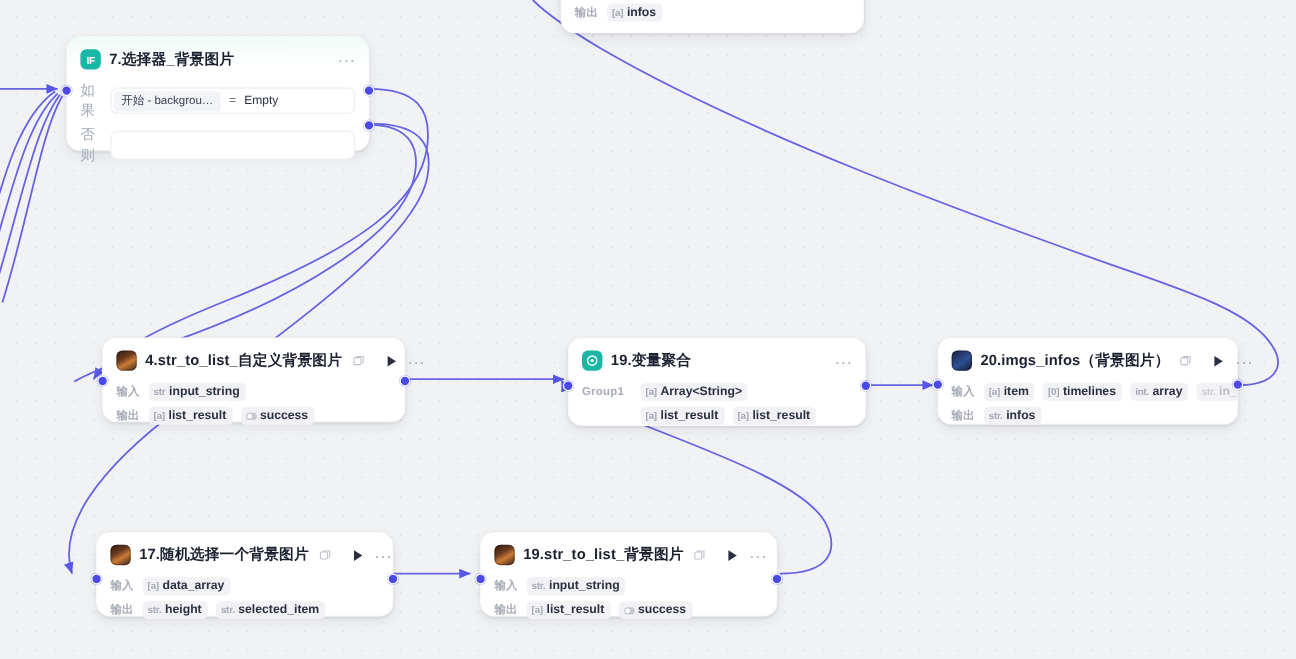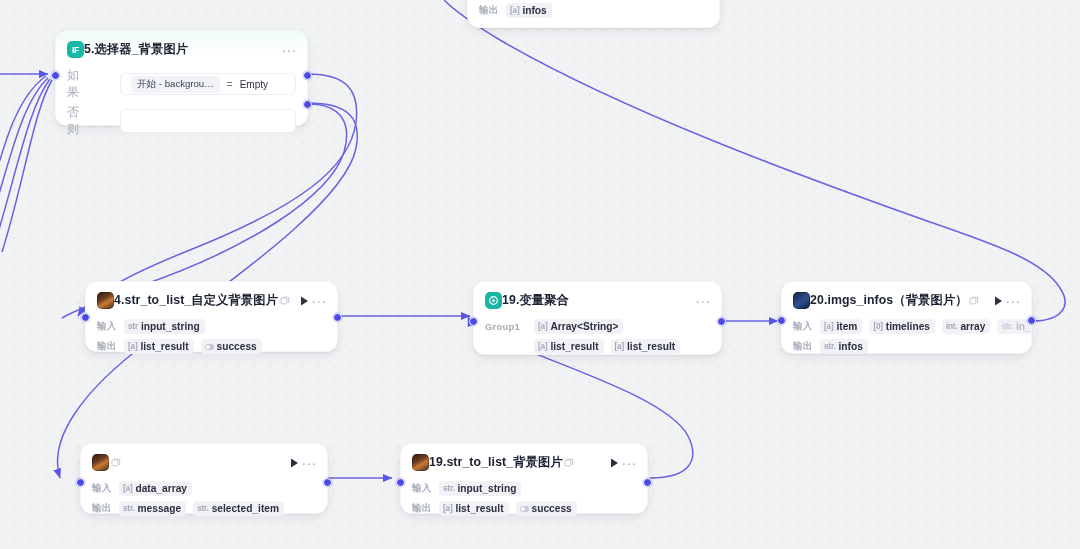--- a/index.html
+++ b/index.html
@@ -23,21 +23,21 @@
     position:absolute;
     background:#ffffff;
     border-radius:12px;
     box-shadow:0 1px 2px rgba(16,24,40,.06),0 4px 10px rgba(16,24,40,.07);
     border:1px solid rgba(16,24,40,.035);
     box-sizing:border-box;
   }
   .node-head{
     display:flex;align-items:center;
     padding:10px 10px 6px 11px;
-    gap:0;
+    gap:7px;
   }
   .nicon{
     width:17px;height:17px;border-radius:5px;flex:none;
     display:flex;align-items:center;justify-content:center;
     font-size:8.5px;font-weight:700;color:#fff;letter-spacing:-.3px;
     overflow:hidden;
   }
   .nicon.if{background:#16b8a6;}
   .nicon.agg{background:#19b6a4;}
   .nicon.img{
@@ -89,21 +89,21 @@
     box-shadow:0 0 0 .5px rgba(75,73,232,.35);
   }
 
   
   .if-node{background:linear-gradient(180deg,#f1fbf8 0%,#ffffff 26%);}
   .if-body{padding:0 11px 12px 11px;}
   .if-row{display:flex;align-items:center;gap:8px;margin-top:3px;}
   .if-key{font-size:12px;color:#a6abb7;width:17px;flex:none;}
   .if-field{
     flex:1 1 auto;height:22px;background:#ffffff;border:1px solid #eceef3;border-radius:6px;
-    display:flex;align-items:center;padding:0 10px;gap:7px;box-sizing:border-box;margin-left:28px;
+    display:flex;align-items:center;padding:0 2px;gap:7px;box-sizing:border-box;
   }
   .var-pill{
     background:#f2f3f7;border-radius:4px;padding:2px 6px;font-size:9.6px;color:#3a4154;
     white-space:nowrap;max-width:96px;overflow:hidden;text-overflow:ellipsis;
   }
   .op{font-size:10px;color:#6b7280;}
   .val{font-size:10px;color:#2a3040;}
   .if-field.empty{height:24px;}
 
   
@@ -154,21 +154,21 @@
           <span class="ty">[a]</span>
           <span>infos</span>
         </span>
       </div>
     </div>
   </div>
 
   <div class="node if-node" style="left:55px;top:30px;width:253px;height:96px;">
     <div class="node-head">
       <span class="nicon if">IF</span>
-      <span class="ntitle">5.选择器_背景图片</span>
+      <span class="ntitle">7.选择器_背景图片</span>
       <span class="head-spacer"></span>
       <span class="dots">...</span>
     </div>
     <div class="if-body">
       <div class="if-row">
         <span class="if-key">如果</span>
         <div class="if-field">
           <span class="var-pill">开始 - backgrou…</span>
           <span class="op">=</span>
           <span class="val">Empty</span>
@@ -310,20 +310,21 @@
         </span>
       </div>
     </div>
     <span class="port" style="left:-5px;top:34px;"></span>
     <span class="port" style="right:-5px;top:34px;"></span>
   </div>
 
   <div class="node" style="left:80px;top:443px;width:248px;height:71px;">
     <div class="node-head">
       <span class="nicon img"></span>
+      <span class="ntitle">17.随机选择一个背景图片</span>
       <span class="mini-ic">
         <svg width="10" height="10" viewBox="0 0 12 12">
             <rect x="1.2" y="2.4" width="7" height="7" rx="1.2" fill="none" stroke="#8b90a0" stroke-width="1.1"></rect>
             <path d="M4 2.4V1.4h6.4v6.4H9.3" fill="none" stroke="#8b90a0" stroke-width="1.1"></path>
           </svg>
       </span>
       <span class="head-spacer"></span>
       <span class="play">
         <svg width="9" height="10" viewBox="0 0 9 10">
             <path d="M1 0.6 L8 5 L1 9.4 Z" fill="#2b3040"></path>
@@ -336,21 +337,21 @@
         <span class="rlabel">输入</span>
         <span class="chip">
           <span class="ty">[a]</span>
           <span>data_array</span>
         </span>
       </div>
       <div class="row">
         <span class="rlabel">输出</span>
         <span class="chip">
           <span class="ty">str.</span>
-          <span>message</span>
+          <span>height</span>
         </span>
         <span class="chip">
           <span class="ty">str.</span>
           <span>selected_item</span>
         </span>
       </div>
     </div>
     <span class="port" style="left:-5px;top:34px;"></span>
     <span class="port" style="right:-5px;top:34px;"></span>
   </div>

